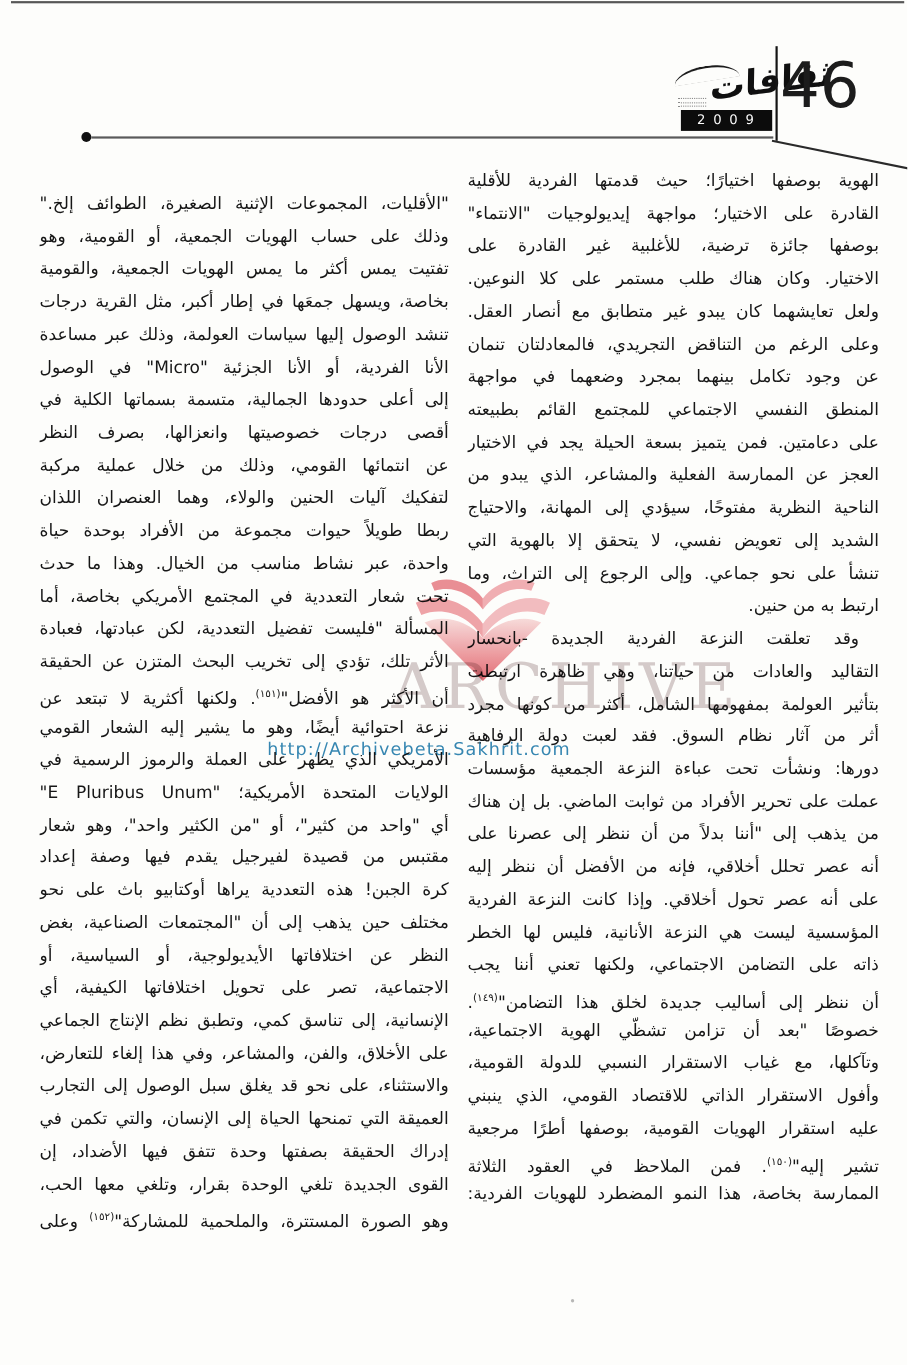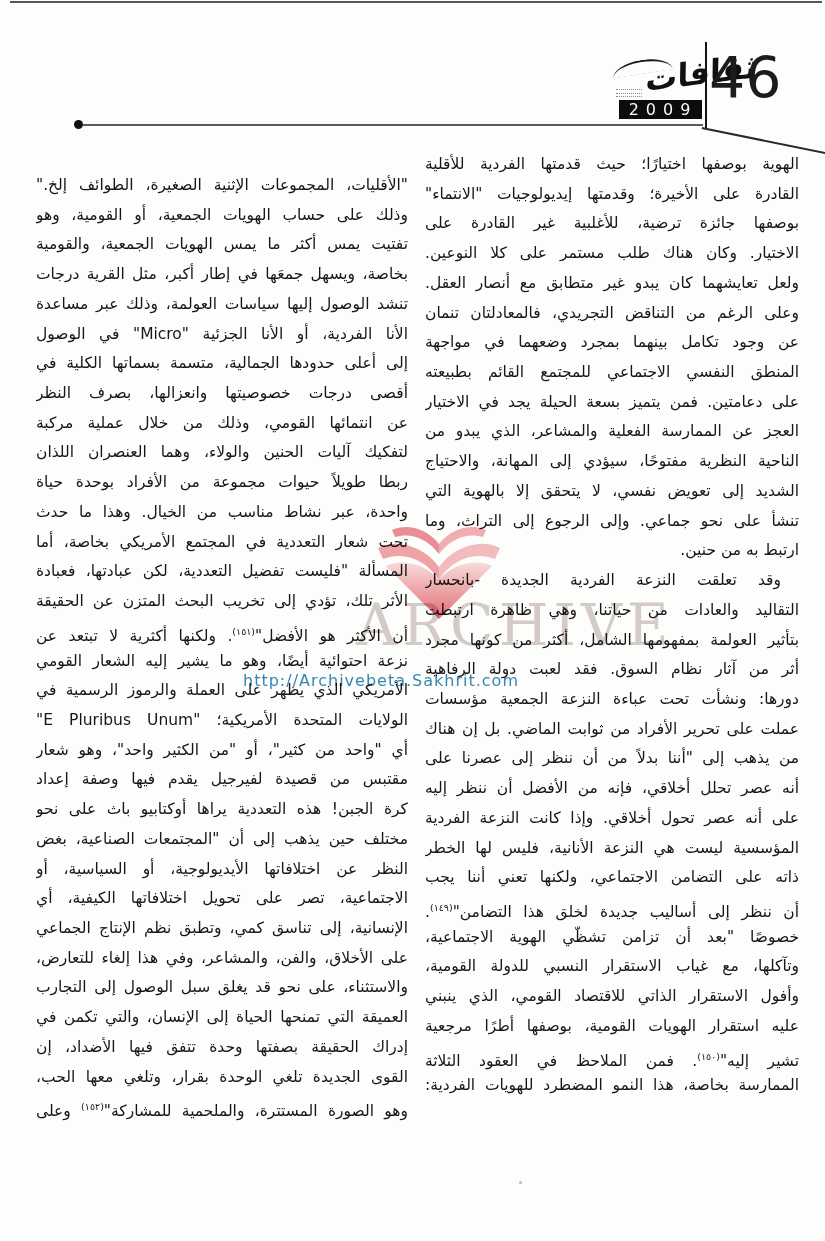--- a/index.html
+++ b/index.html
@@ -18,21 +18,21 @@
   }
   .logo-swoosh{
     position:absolute;left:612px;top:60px;width:60px;height:12px;
     border-top:2.5px solid #1c1c1c;border-radius:100% 100% 0 0/200% 200% 0 0;
     transform:rotate(-9deg);
   }
   .logo-scribble{position:absolute;left:616px;top:89px;width:26px;}
   .logo-scribble i{display:block;height:0;border-top:1.6px dotted #8a8a8a;margin-bottom:2.6px;}
   .year-box{
     position:absolute;left:619px;top:100px;width:83px;height:19px;background:#0c0c0c;
-    color:#fafafa;font-size:16px;letter-spacing:7px;text-align:center;line-height:19px;
+    color:#fafafa;font-size:12px;letter-spacing:7px;text-align:center;line-height:19px;
     padding-left:5px;box-sizing:border-box;
   }
   .v-rule{position:absolute;left:705px;top:42px;width:2px;height:86px;background:#141414;}
   .page-num{position:absolute;left:709px;top:48px;font-size:57px;line-height:60px;color:#1c1c1c;}
   .diag-line{
     position:absolute;left:702px;top:127px;width:132px;height:1.8px;background:#2a2a2a;
     transform-origin:0 0;transform:rotate(11.5deg);
   }
   .bullet{position:absolute;left:74px;top:120px;width:9px;height:9px;border-radius:50%;background:#101010;}
   .h-rule{position:absolute;left:83px;top:124px;width:620px;height:1.5px;background:#5a5a5a;}
@@ -80,21 +80,21 @@
     <div class="year-box">2009</div>
     <div class="v-rule"></div>
     <div class="page-num">46</div>
     <div class="diag-line"></div>
     <div class="bullet"></div>
     <div class="h-rule"></div>
   </div>
 
   <div id="col-right" class="column">
       <div class="line">الهوية بوصفها اختيارًا؛ حيث قدمتها الفردية للأقلية</div>
-      <div class="line">القادرة على الأخيرة؛ وقدمتها إيديولوجيات "الانتماء"</div>
+      <div class="line">القادرة على الاختيار؛ مواجهة إيديولوجيات "الانتماء"</div>
       <div class="line">بوصفها جائزة ترضية، للأغلبية غير القادرة على</div>
       <div class="line">الاختيار. وكان هناك طلب مستمر على كلا النوعين.</div>
       <div class="line">ولعل تعايشهما كان يبدو غير متطابق مع أنصار العقل.</div>
       <div class="line">وعلى الرغم من التناقض التجريدي، فالمعادلتان تنمان</div>
       <div class="line">عن وجود تكامل بينهما بمجرد وضعهما في مواجهة</div>
       <div class="line">المنطق النفسي الاجتماعي للمجتمع القائم بطبيعته</div>
       <div class="line">على دعامتين. فمن يتميز بسعة الحيلة يجد في الاختيار</div>
       <div class="line">العجز عن الممارسة الفعلية والمشاعر، الذي يبدو من</div>
       <div class="line">الناحية النظرية مفتوحًا، سيؤدي إلى المهانة، والاحتياج</div>
       <div class="line">الشديد إلى تعويض نفسي، لا يتحقق إلا بالهوية التي</div>

